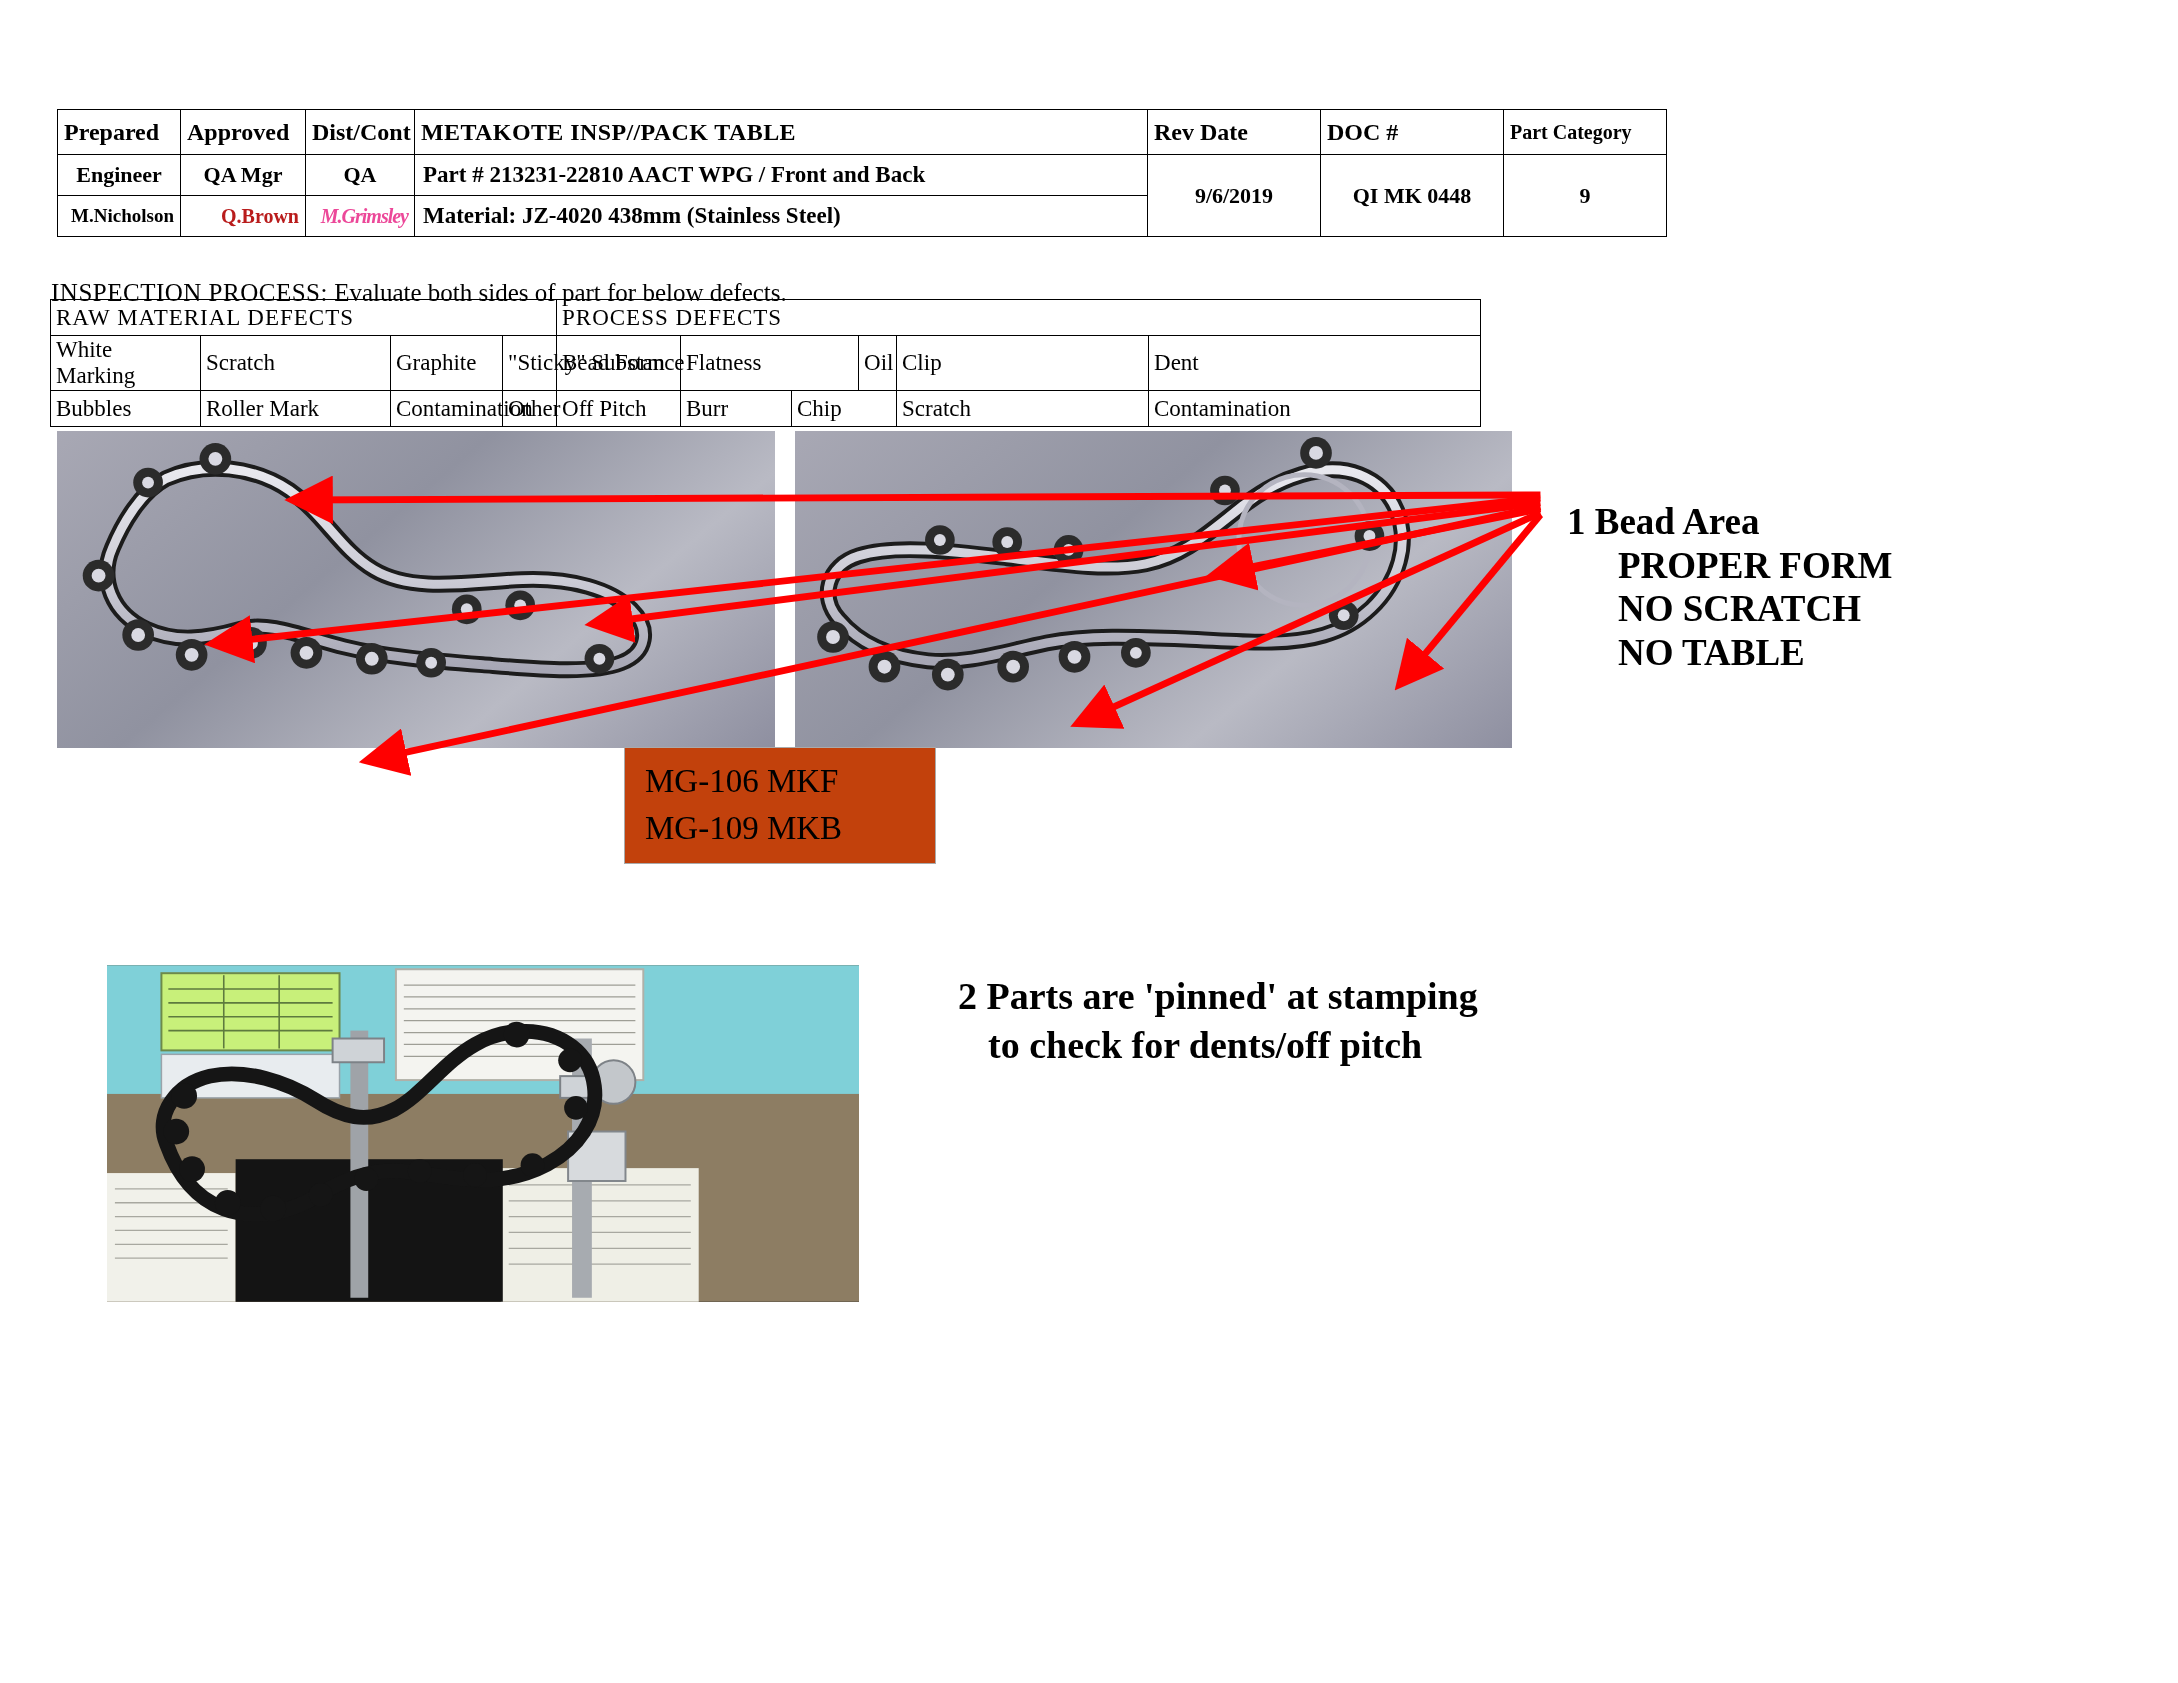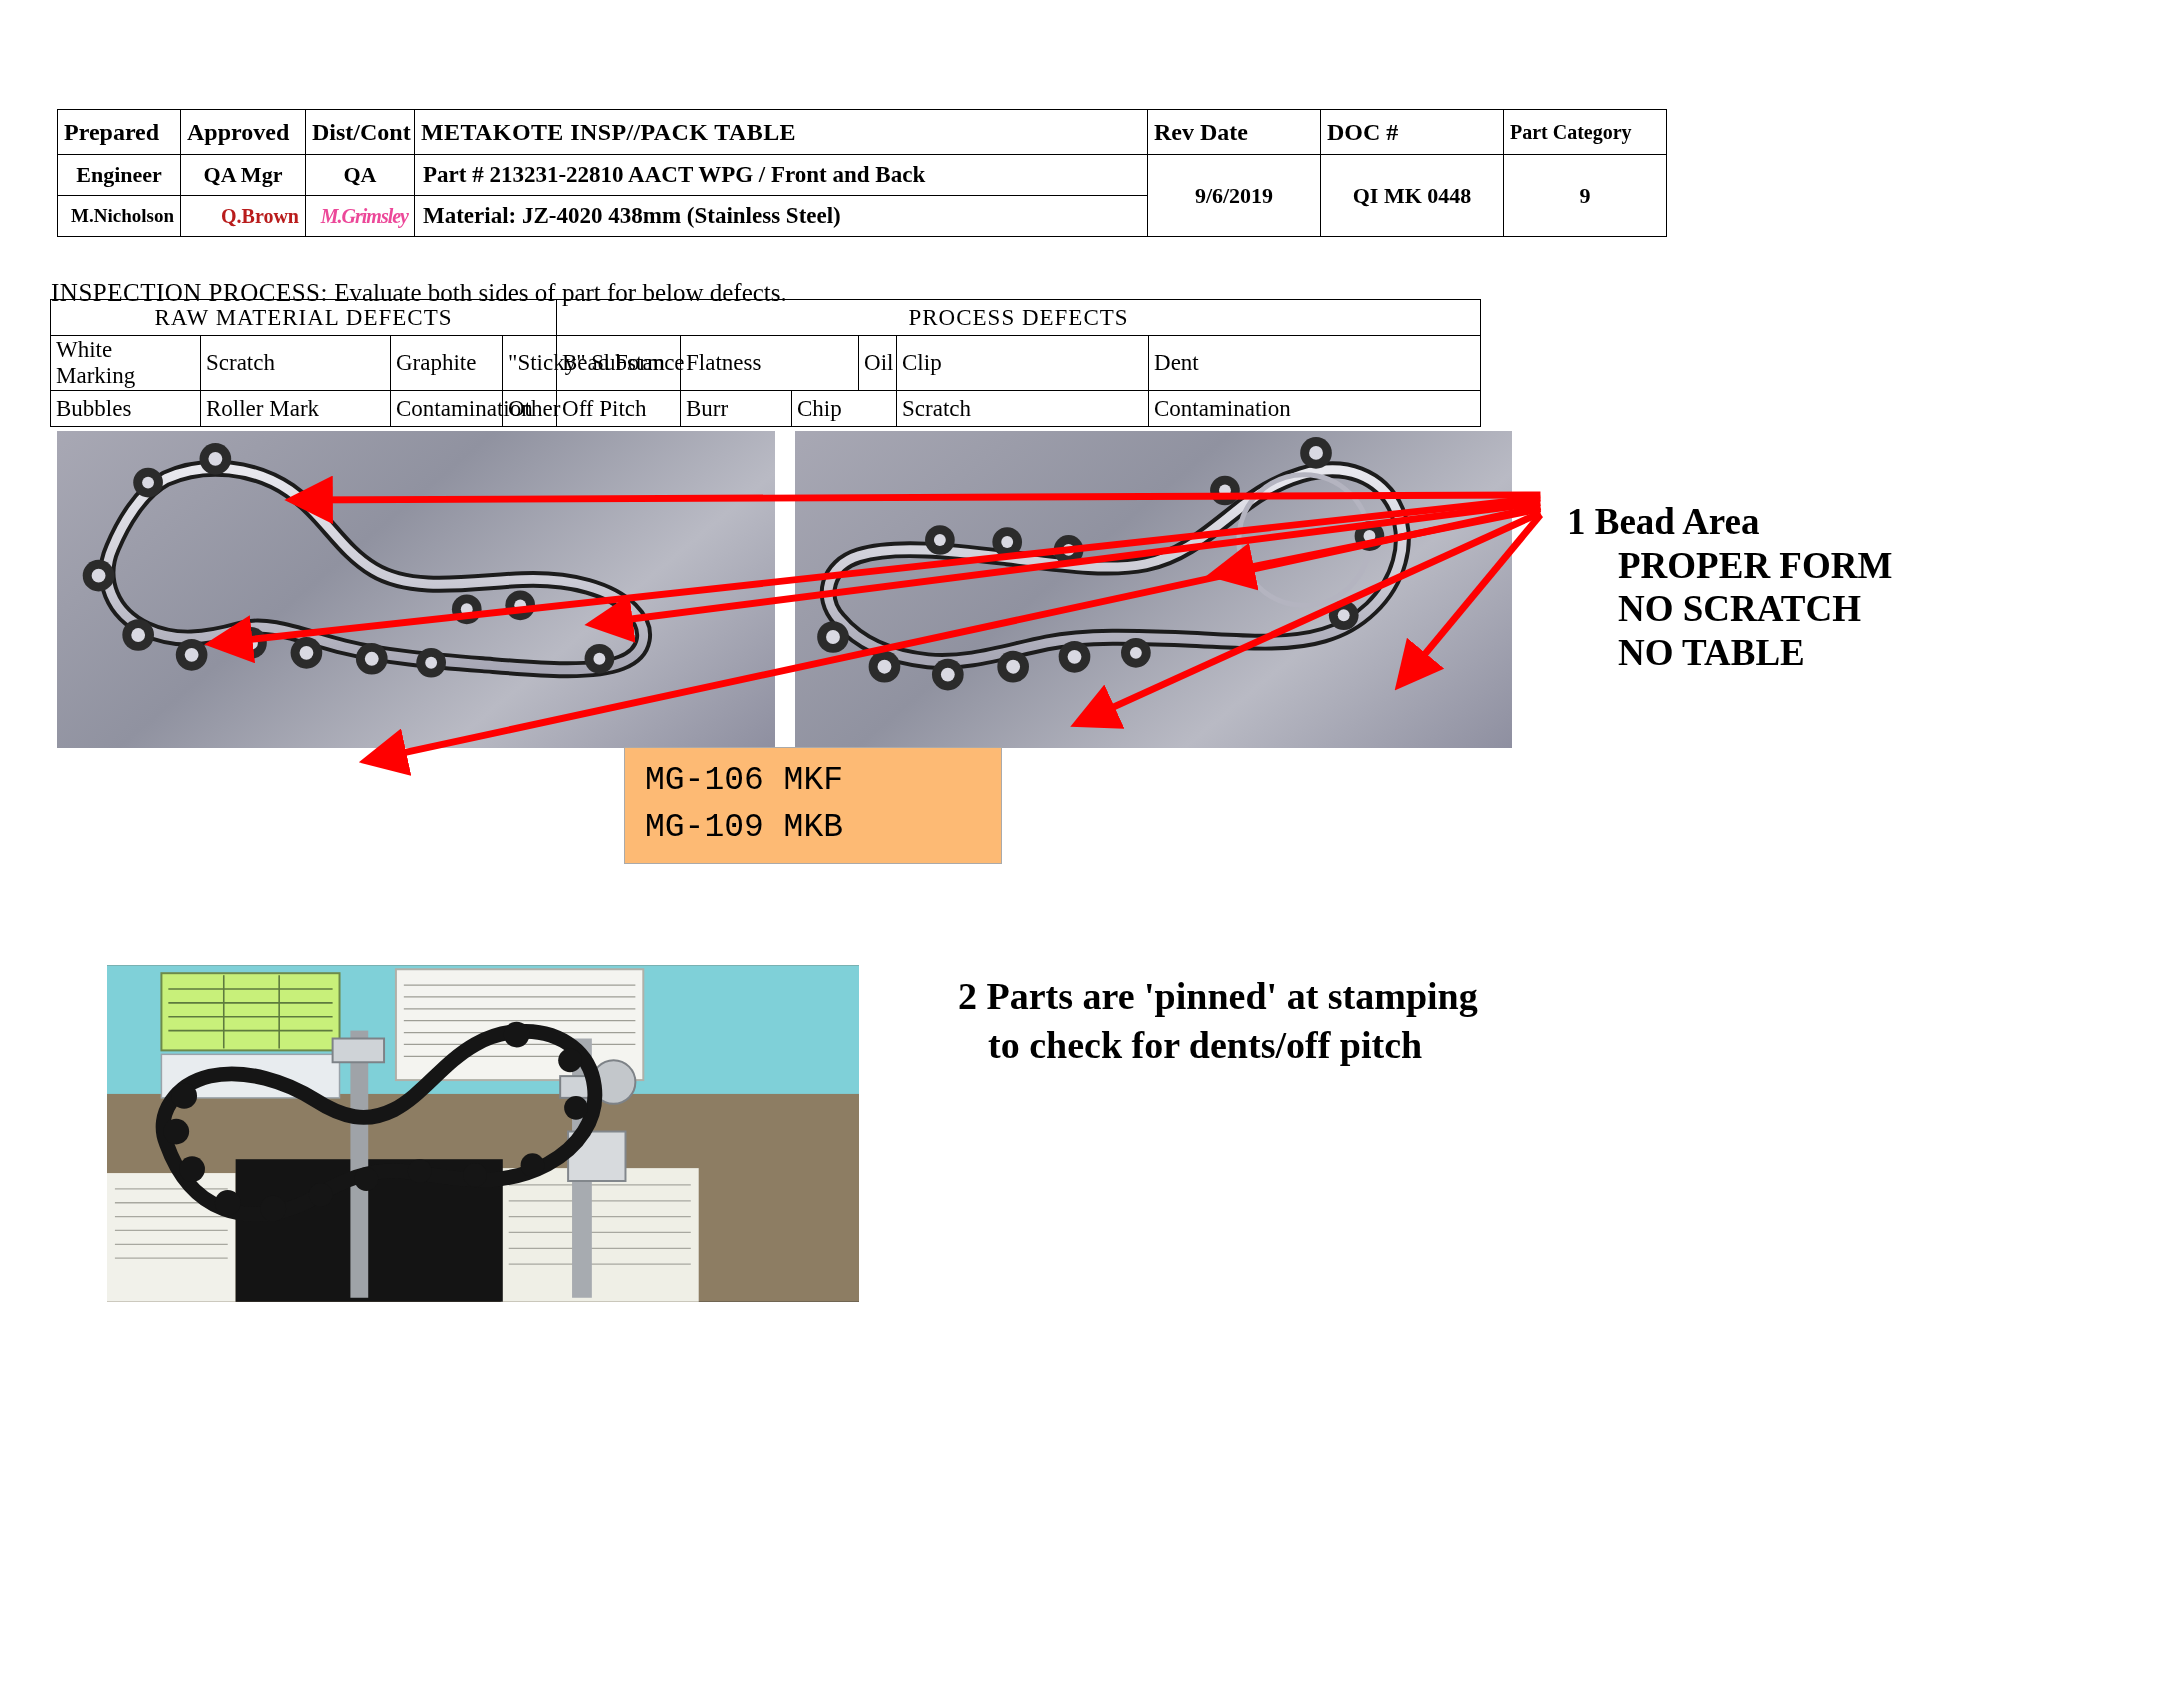--- a/index.html
+++ b/index.html
@@ -74,21 +74,21 @@
   }
   .defects-table td {
     border: 1.2px solid #000;
     font-size: 23px;
     height: 33px;
     padding: 1px 5px;
     font-family: "Liberation Serif", serif;
     vertical-align: middle;
   }
   .defects-table td.hdr {
-    text-align: center;
+    text-align: left;
     letter-spacing: 1px;
   }
 
   
   .photo-strip {
     position: absolute;
     left: 57px;
     top: 431px;
     width: 1455px;
     height: 317px;
@@ -125,27 +125,27 @@
     line-height: 1.18;
     white-space: nowrap;
   }
   .callout1 .l2, .callout1 .l3, .callout1 .l4 { padding-left: 51px; }
 
   
   .mg-box {
     position: absolute;
     left: 624px;
     top: 747px;
-    width: 378px;
+    width: 312px;
     height: 117px;
     border: 1px solid #aaaaaa;
-    background: #fdba74;
+    background: #c2410c;
     box-sizing: border-box;
     padding: 10px 0 0 20px;
-    font-family: Liberation Mono, monospace;
+    font-family: Liberation Serif, serif;
     font-size: 33px;
     line-height: 1.42;
   }
 
   
   .arrows {
     position: absolute;
     left: 0;
     top: 0;
     width: 2178px;

